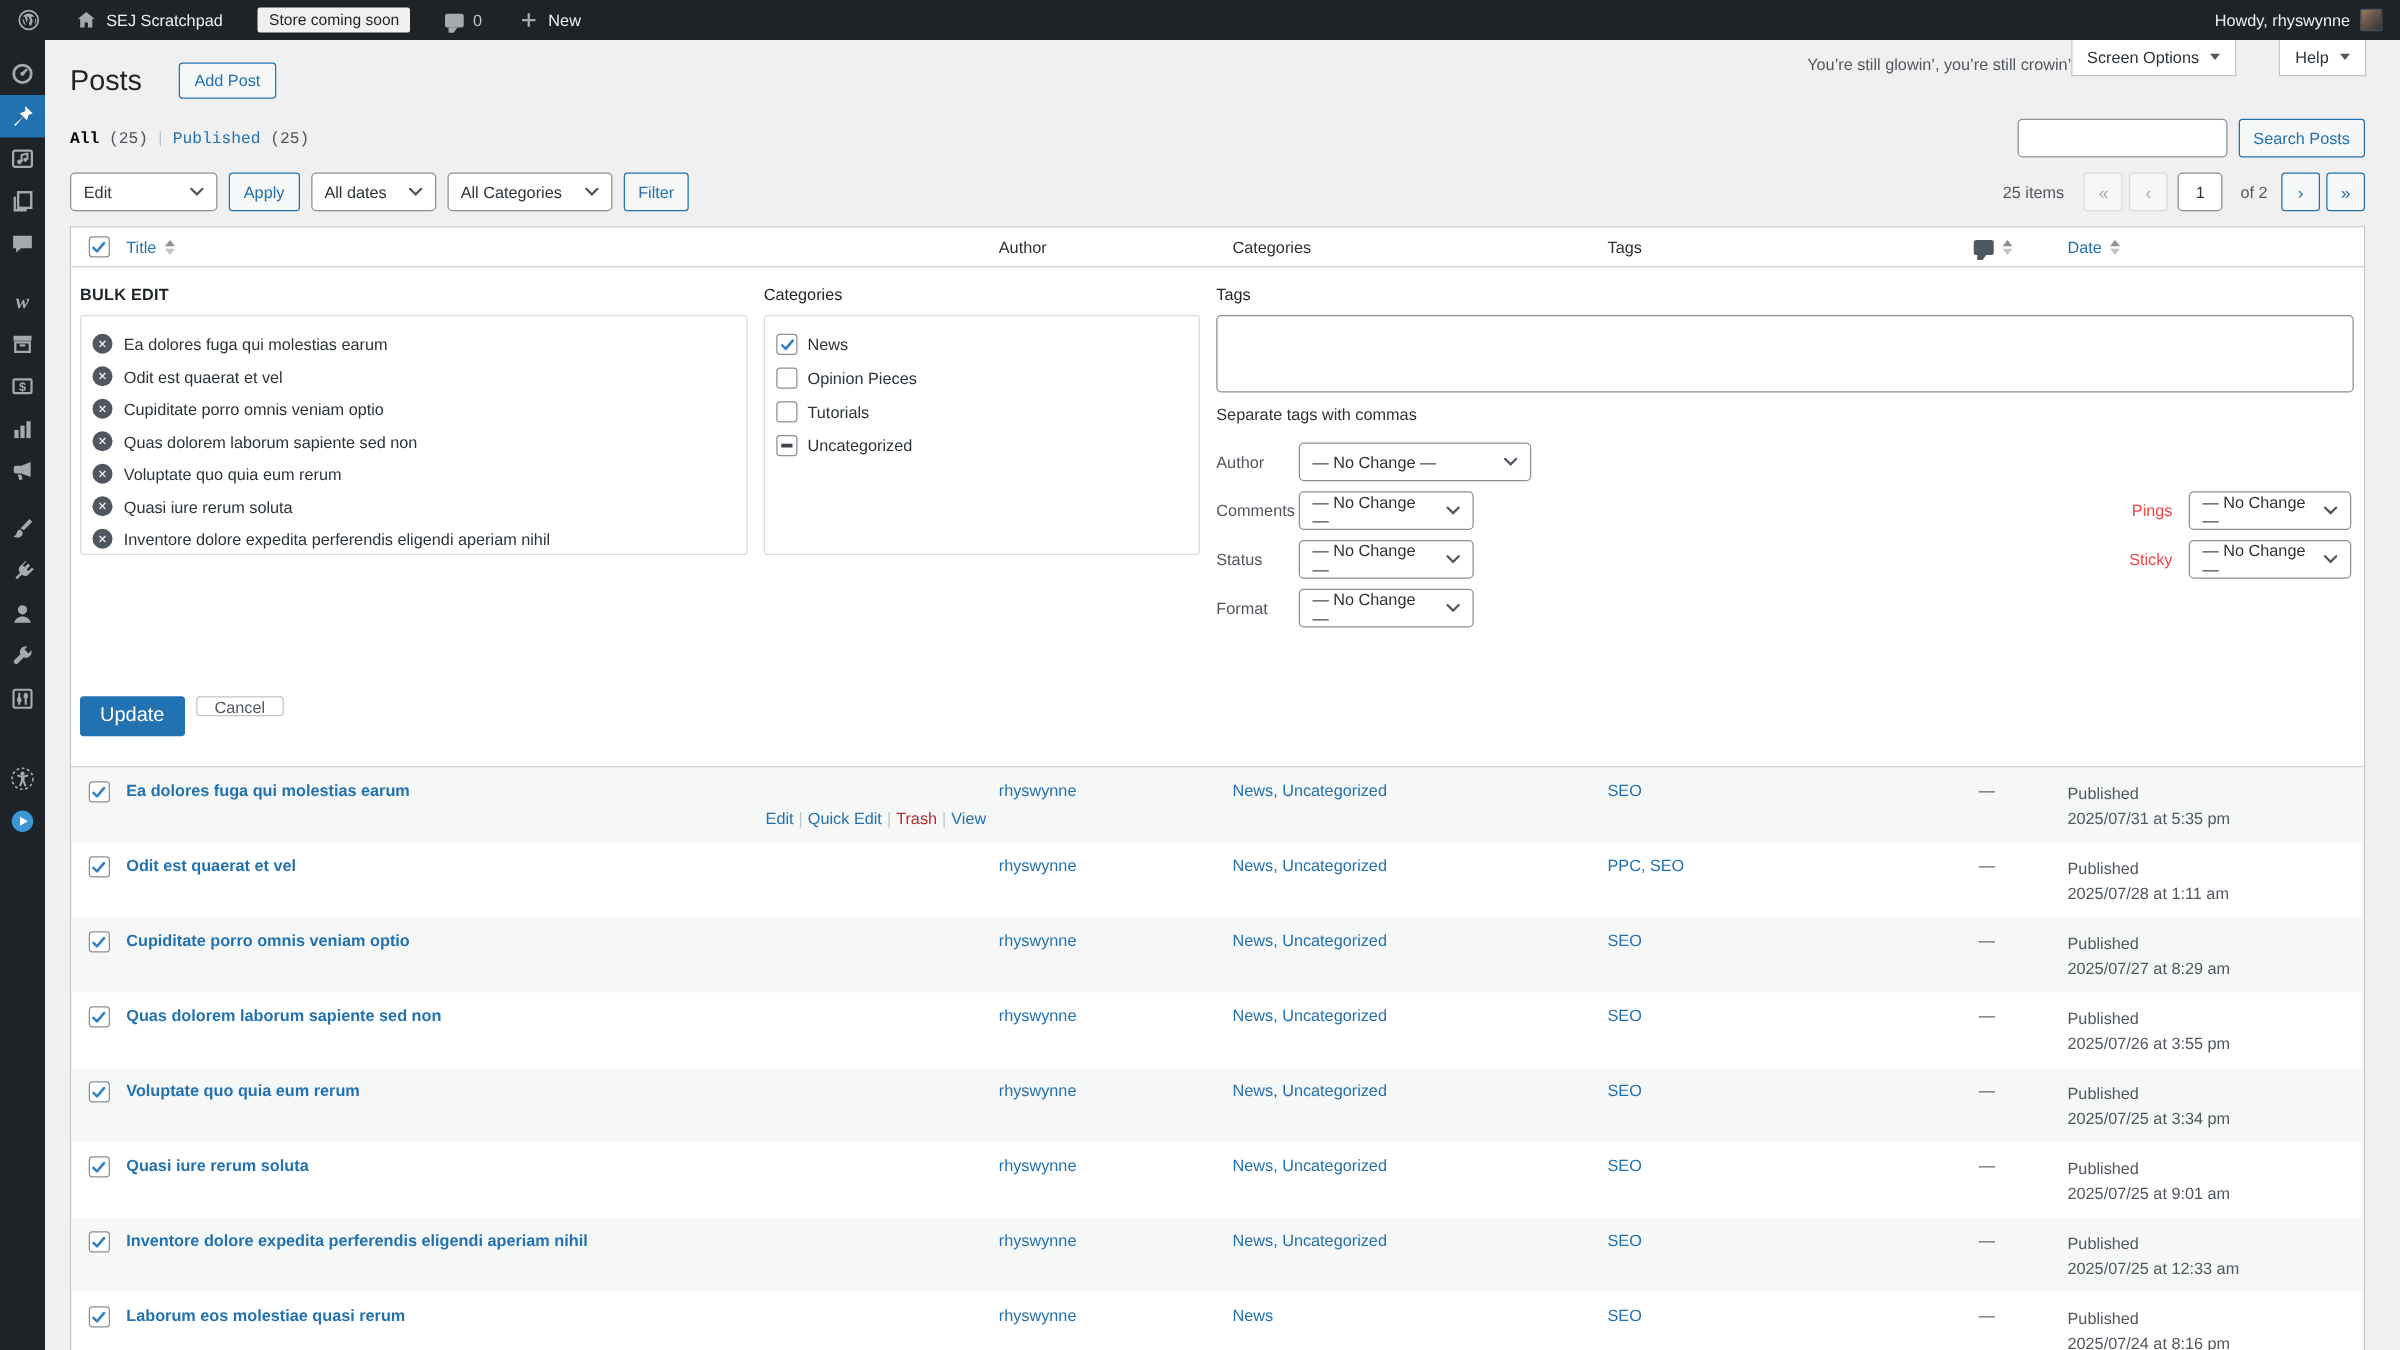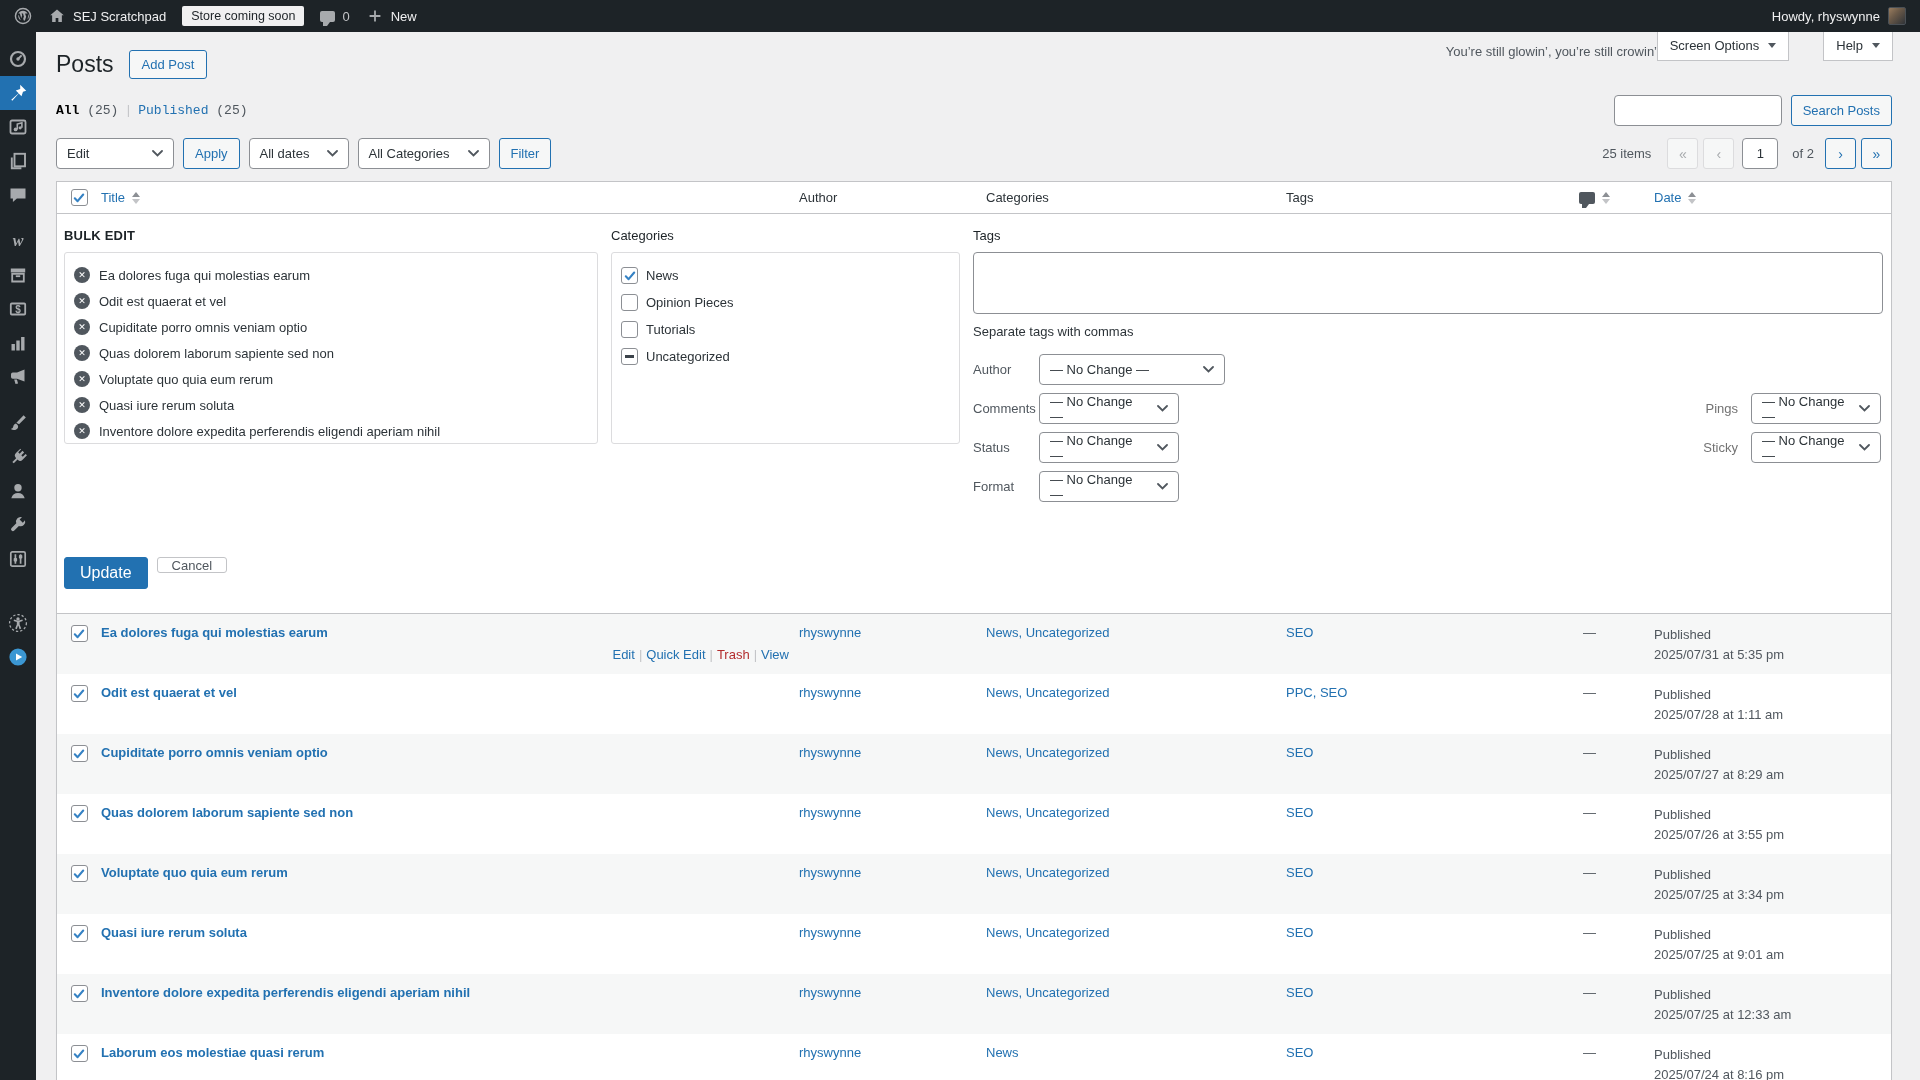--- a/index.html
+++ b/index.html
@@ -13,21 +13,21 @@
   }
   a { text-decoration: none; }
 
   
   .admin-bar {
     position:absolute; top:0; left:0; right:0; height:32px;
     background:#1d2327; color:#f0f0f1;
     display:flex; align-items:center; justify-content:space-between;
     padding:0 14px; z-index:60;
   }
-  .ab-left { display:flex; align-items:center; gap:16px; }
+  .ab-left { display:flex; align-items:center; gap:28px; }
   .ab-item { display:flex; align-items:center; gap:7px; color:#f0f0f1; cursor:pointer; }
   .ab-item svg { width:18px; height:18px; fill:#a7aaad; }
   .ab-badge { background:#f0f0f1; color:#1d2327; padding:3px 9px; border-radius:2px; font-size:12.5px; }
   .ab-count { color:#c3c4c7; }
   .ab-right { display:flex; align-items:center; gap:8px; cursor:pointer; }
   .avatar { width:18px; height:18px; border-radius:2px; border:1px solid #4a5056;
     background:linear-gradient(135deg,#9a7d5f 0%,#6b5a49 40%,#2f3338 100%); }
   .bubble { width:15px; height:11px; background:#a7aaad; border-radius:2px; position:relative; }
   .bubble::after { content:''; position:absolute; bottom:-4px; left:3px;
     border:3px solid transparent; border-top-color:inherit;
@@ -51,21 +51,21 @@
   
   .content { position:absolute; top:32px; left:36px; right:0; bottom:0; padding:0 28px 0 20px; }
 
   .screen-tabs { position:absolute; top:0; right:27px; display:flex; gap:34px; z-index:10; }
   .screen-tab { background:#fff; border:1px solid #c3c4c7; border-top:none;
     padding:6px 12px 7px; color:#2c3338; display:flex; align-items:center; gap:9px; cursor:pointer; }
   .caret-down { width:0; height:0; border-left:4px solid transparent; border-right:4px solid transparent;
     border-top:5px solid #50575e; display:inline-block; }
   .glow-text { position:absolute; top:12px; right:263px; color:#50575e; }
 
-  .title-row { display:flex; align-items:center; gap:15px; padding-top:18px; }
+  .title-row { display:flex; align-items:center; gap:29px; padding-top:18px; }
   .page-title { font-size:23px; font-weight:400; color:#1d2327; }
   .add-post-btn { border:1px solid #2271b1; color:#2271b1; background:#f6f7f7;
     padding:6px 12px; border-radius:3px; font-size:13px; cursor:pointer; }
 
   .views-row { display:flex; justify-content:space-between; align-items:flex-end; margin-top:16px; }
   .views { color:#646970; padding-bottom:8px;font-family:Liberation Mono, monospace; }
   .views .view-sep { color:#c3c4c7; margin:0 6px; }
   .views .current-view { color:#000; font-weight:700; }
   .views a { color:#2271b1; }
   .views .count { color:#50575e; font-weight:400; }
@@ -129,21 +129,21 @@
   .remove-btn::before { content:"✕"; }
   .cat-item { display:flex; align-items:center; gap:8px; height:27px; color:#2c3338; }
   .tags-textarea { width:100%; height:62px; border:1px solid #8c8f94; border-radius:4px;
     background:#fff; resize:none; font-family:inherit; font-size:13px; padding:6px 8px; }
   .tags-hint { margin-top:7px; color:#2c3338; }
   .be-fields { margin-top:15px; display:flex; flex-direction:column; gap:8px; }
   .frow { display:flex; align-items:center; }
   .flabel { width:66px; color:#50575e; flex:0 0 auto; }
   .sel-author { width:186px; } .sel-sm { width:140px; }
   .right-group { margin-left:auto; display:flex; align-items:center; margin-right:2px; }
-  .rlabel { color:#737373; margin-right:13px; }
+  .rlabel { color:#ef4444; margin-right:13px; }
   .sel-right { width:130px; }
   .be-buttons { margin-top:55px; display:flex; gap:9px; }
   .btn-primary { background:#2271b1; border:1px solid #2271b1; color:#fff; height:32px;
     padding:0 15px; border-radius:3px; font-size:16px; font-weight:400; cursor:pointer; font-family:inherit; }
   .btn-cancel { background:#fff; border:1px solid #c3c4c7; color:#50575e; height:16px;
     padding:0 14px; border-radius:3px; font-size:13px; cursor:pointer; font-family:inherit; }
   .chev svg { display:block; }
 
   
   .post-row { min-height:60px; }

